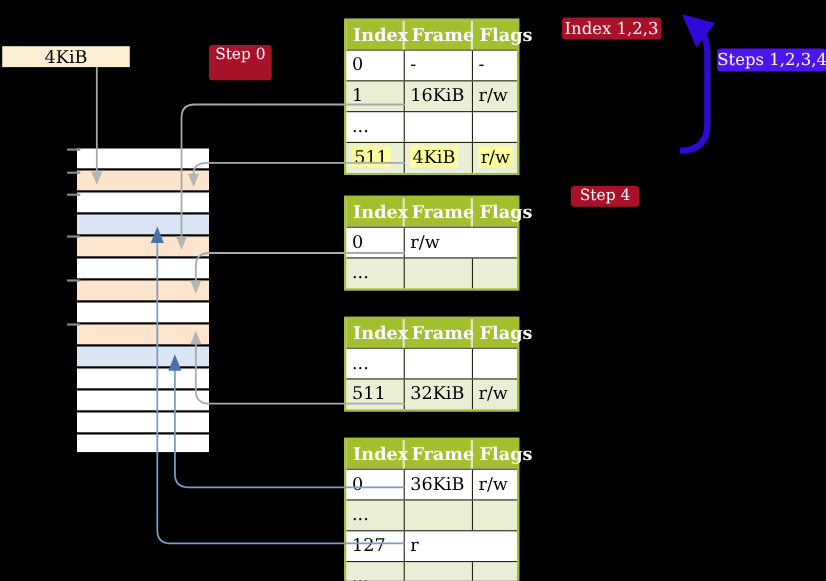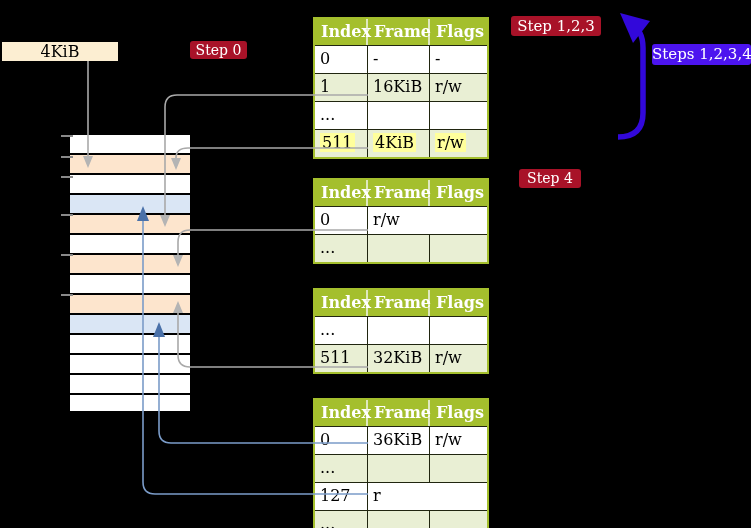--- a/index.html
+++ b/index.html
@@ -5,35 +5,35 @@
   html,body{margin:0;padding:0;background:#000;}
   .canvas{position:relative;width:751px;height:528px;background:#000;overflow:hidden;
           font-family:"DejaVu Serif","Liberation Serif",serif;}
 
   
   .frame-label{position:absolute;left:2px;top:42px;width:116px;height:19px;
     background:#fceed2;color:#000;font-size:16px;line-height:19px;text-align:center;}
 
   
   .badge{position:absolute;color:#fff;text-align:center;border-radius:3px;white-space:nowrap;}
-  .b-step0{left:190px;top:41px;width:57px;height:18px;font-size:14px;line-height:18px;background:#a81228;}
+  .b-step0{left:190px;top:41px;width:57px;height:32px;font-size:14px;line-height:18px;background:#a81228;}
   .b-steps123{left:511px;top:16px;width:90px;height:20px;font-size:15px;line-height:20px;background:#a81228;}
   .b-steps1234{left:652px;top:16px;width:99px;height:21px;font-size:15px;line-height:21px;background:#4c14ef;margin-top:28px;}
   .b-step4{left:519px;top:157px;width:62px;height:19px;font-size:14px;line-height:19px;background:#a81228;margin-top:12px;}
 
   
   .memcol{position:absolute;left:70px;top:135px;width:120px;}
   .mrow{height:18px;margin-bottom:2px;background:#fff;}
   .mrow:last-child{height:16px;}
   .mrow.w{background:#ffffff;}
   .mrow.p{background:#fde5cd;}
   .mrow.b{background:#dae6f5;}
 
   
-  .ptable{position:absolute;left:313px;width:176px;border:2px solid #a4bf2d;
+  .ptable{position:absolute;left:313px;width:159px;border:2px solid #a4bf2d;
           box-sizing:border-box;background:#fff;}
   .pt1{top:17px}.pt2{top:178px}.pt3{top:288px}.pt4{top:398px}
   .thead{display:grid;grid-template-columns:53px 62px 49px;height:26px;background:#a4bf2d;}
   .thead .c{color:#fff;font-weight:bold;font-size:16px;line-height:26px;padding-left:6px;
             border-right:2px solid #dfe8c0;box-sizing:border-box;}
   .thead .c:last-child{border-right:none;}
   .trow{display:grid;grid-template-columns:53px 62px 49px;height:27px;border-top:1px solid #20250f;}
   .trow .c{font-size:16px;line-height:25px;padding-left:5px;border-right:1px solid #20250f;
            box-sizing:border-box;color:#000;overflow:hidden;white-space:nowrap;}
   .trow .c:last-child{border-right:none;}
@@ -44,21 +44,21 @@
   .overlay{position:absolute;left:0;top:0;pointer-events:none;}
 </style>
 </head>
 <body>
 
 <div class="canvas">
 
   <div class="frame-label">4KiB</div>
 
   <div class="badge b-step0">Step 0</div>
-  <div class="badge b-steps123">Step 1,2,3</div>
+  <div class="badge b-steps123">Index 1,2,3</div>
   <div class="badge b-steps1234">Steps 1,2,3,4</div>
   <div class="badge b-step4">Step 4</div>
 
   <div class="memcol">
     <div class="mrow w"></div>
     <div class="mrow p"></div>
     <div class="mrow w"></div>
     <div class="mrow b"></div>
     <div class="mrow p"></div>
     <div class="mrow w"></div>

